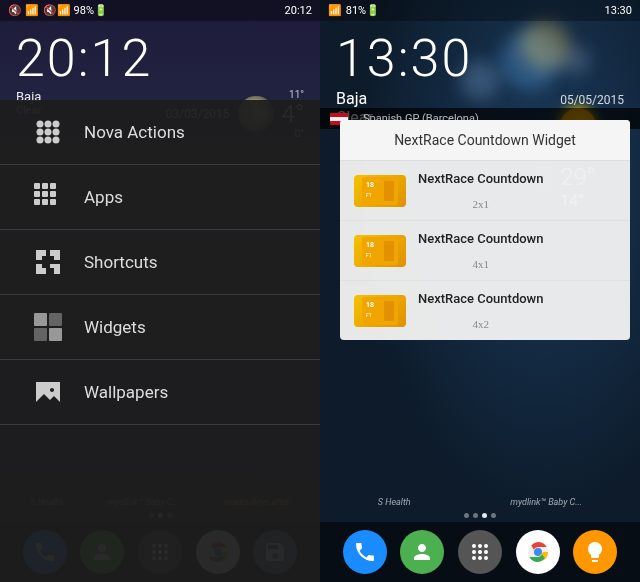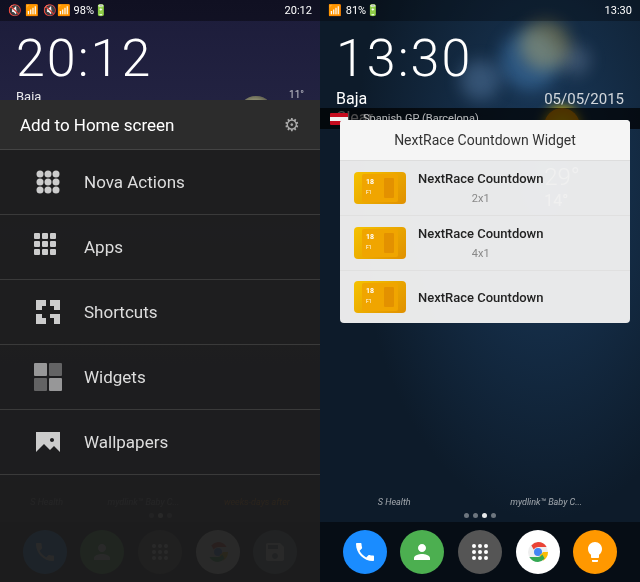--- a/index.html
+++ b/index.html
@@ -345,21 +345,22 @@
 
     .widget-info .title {
       font-size: 13px;
       font-weight: 500;
       color: #222;
     }
 
     .widget-info .size {
       font-size: 11px;
       color: #888;
-      margin-top: 6px;
+      margin-top: 12px;
+      font-family: Liberation Serif, serif;
     }
 
     
     .gp-bar {
       position: absolute;
       top: 108px;
       left: 0;
       right: 0;
       z-index: 15;
       background: rgba(0,0,0,0.7);
@@ -455,24 +456,20 @@
           <div class="temp-main">4°</div>
           <div class="temp-range">
             <span>0°</span>
           </div>
         </div>
       </div>
     </div>
   </div>
 
   <div class="menu-overlay">
-    <div class="menu-header">
-      <span class="menu-header-title">Add to Home screen</span>
-      <span class="menu-header-icon">⚙</span>
-    </div>
 
     <div class="menu-item">
       <div class="menu-icon">
         <svg viewBox="0 0 32 32">
           <circle cx="8" cy="8" r="3.5"></circle>
             <circle cx="16" cy="8" r="3.5"></circle>
             <circle cx="24" cy="8" r="3.5"></circle>
           <circle cx="8" cy="16" r="3.5"></circle>
             <circle cx="16" cy="16" r="3.5"></circle>
             <circle cx="24" cy="16" r="3.5"></circle>
@@ -604,21 +601,21 @@
   </div>
 
   <div class="right-clock">
     <div class="time">13:30</div>
     <div class="date-weather">
       <div>
         <div class="location">Baja</div>
         <div class="condition">Clear</div>
       </div>
       <div class="weather-right">
-        <span style="font-size:15px; opacity:0.8;">05/05/2015</span>
+        <span style="font-size:12px; opacity:0.8;">05/05/2015</span>
         
         <div style="width:36px;height:36px;background:radial-gradient(circle, #ffd700, #ff8c00);border-radius:50%;box-shadow:0 0 12px #ffd700;"></div>
         <div class="temp-info">
           <div class="temp-range">
             <span>30°</span>
           </div>
           <div class="temp-main">29°</div>
           <div class="temp-range">
             <span>14°</span>
           </div>
@@ -678,20 +675,21 @@
           <svg width="36" height="28" viewBox="0 0 36 28">
             <rect width="36" height="28" fill="#f0a500" rx="2"></rect>
             <text x="4" y="10" fill="white" font-size="7" font-weight="bold">18</text>
             <text x="4" y="20" fill="white" font-size="5">F1</text>
             <rect x="22" y="4" width="10" height="20" fill="rgba(200,100,0,0.3)" rx="1"></rect>
           </svg>
         </div>
       </div>
       <div class="widget-info">
         <div class="title">NextRace Countdown</div>
+        <div class="size">4x2</div>
       </div>
     </div>
   </div>
 
   <div class="right-dock">
     <div class="dock-labels">
       <span class="dock-label">S Health</span>
       <span class="dock-label">mydlink™ Baby C...</span>
     </div>
     <div class="dock-dots">

